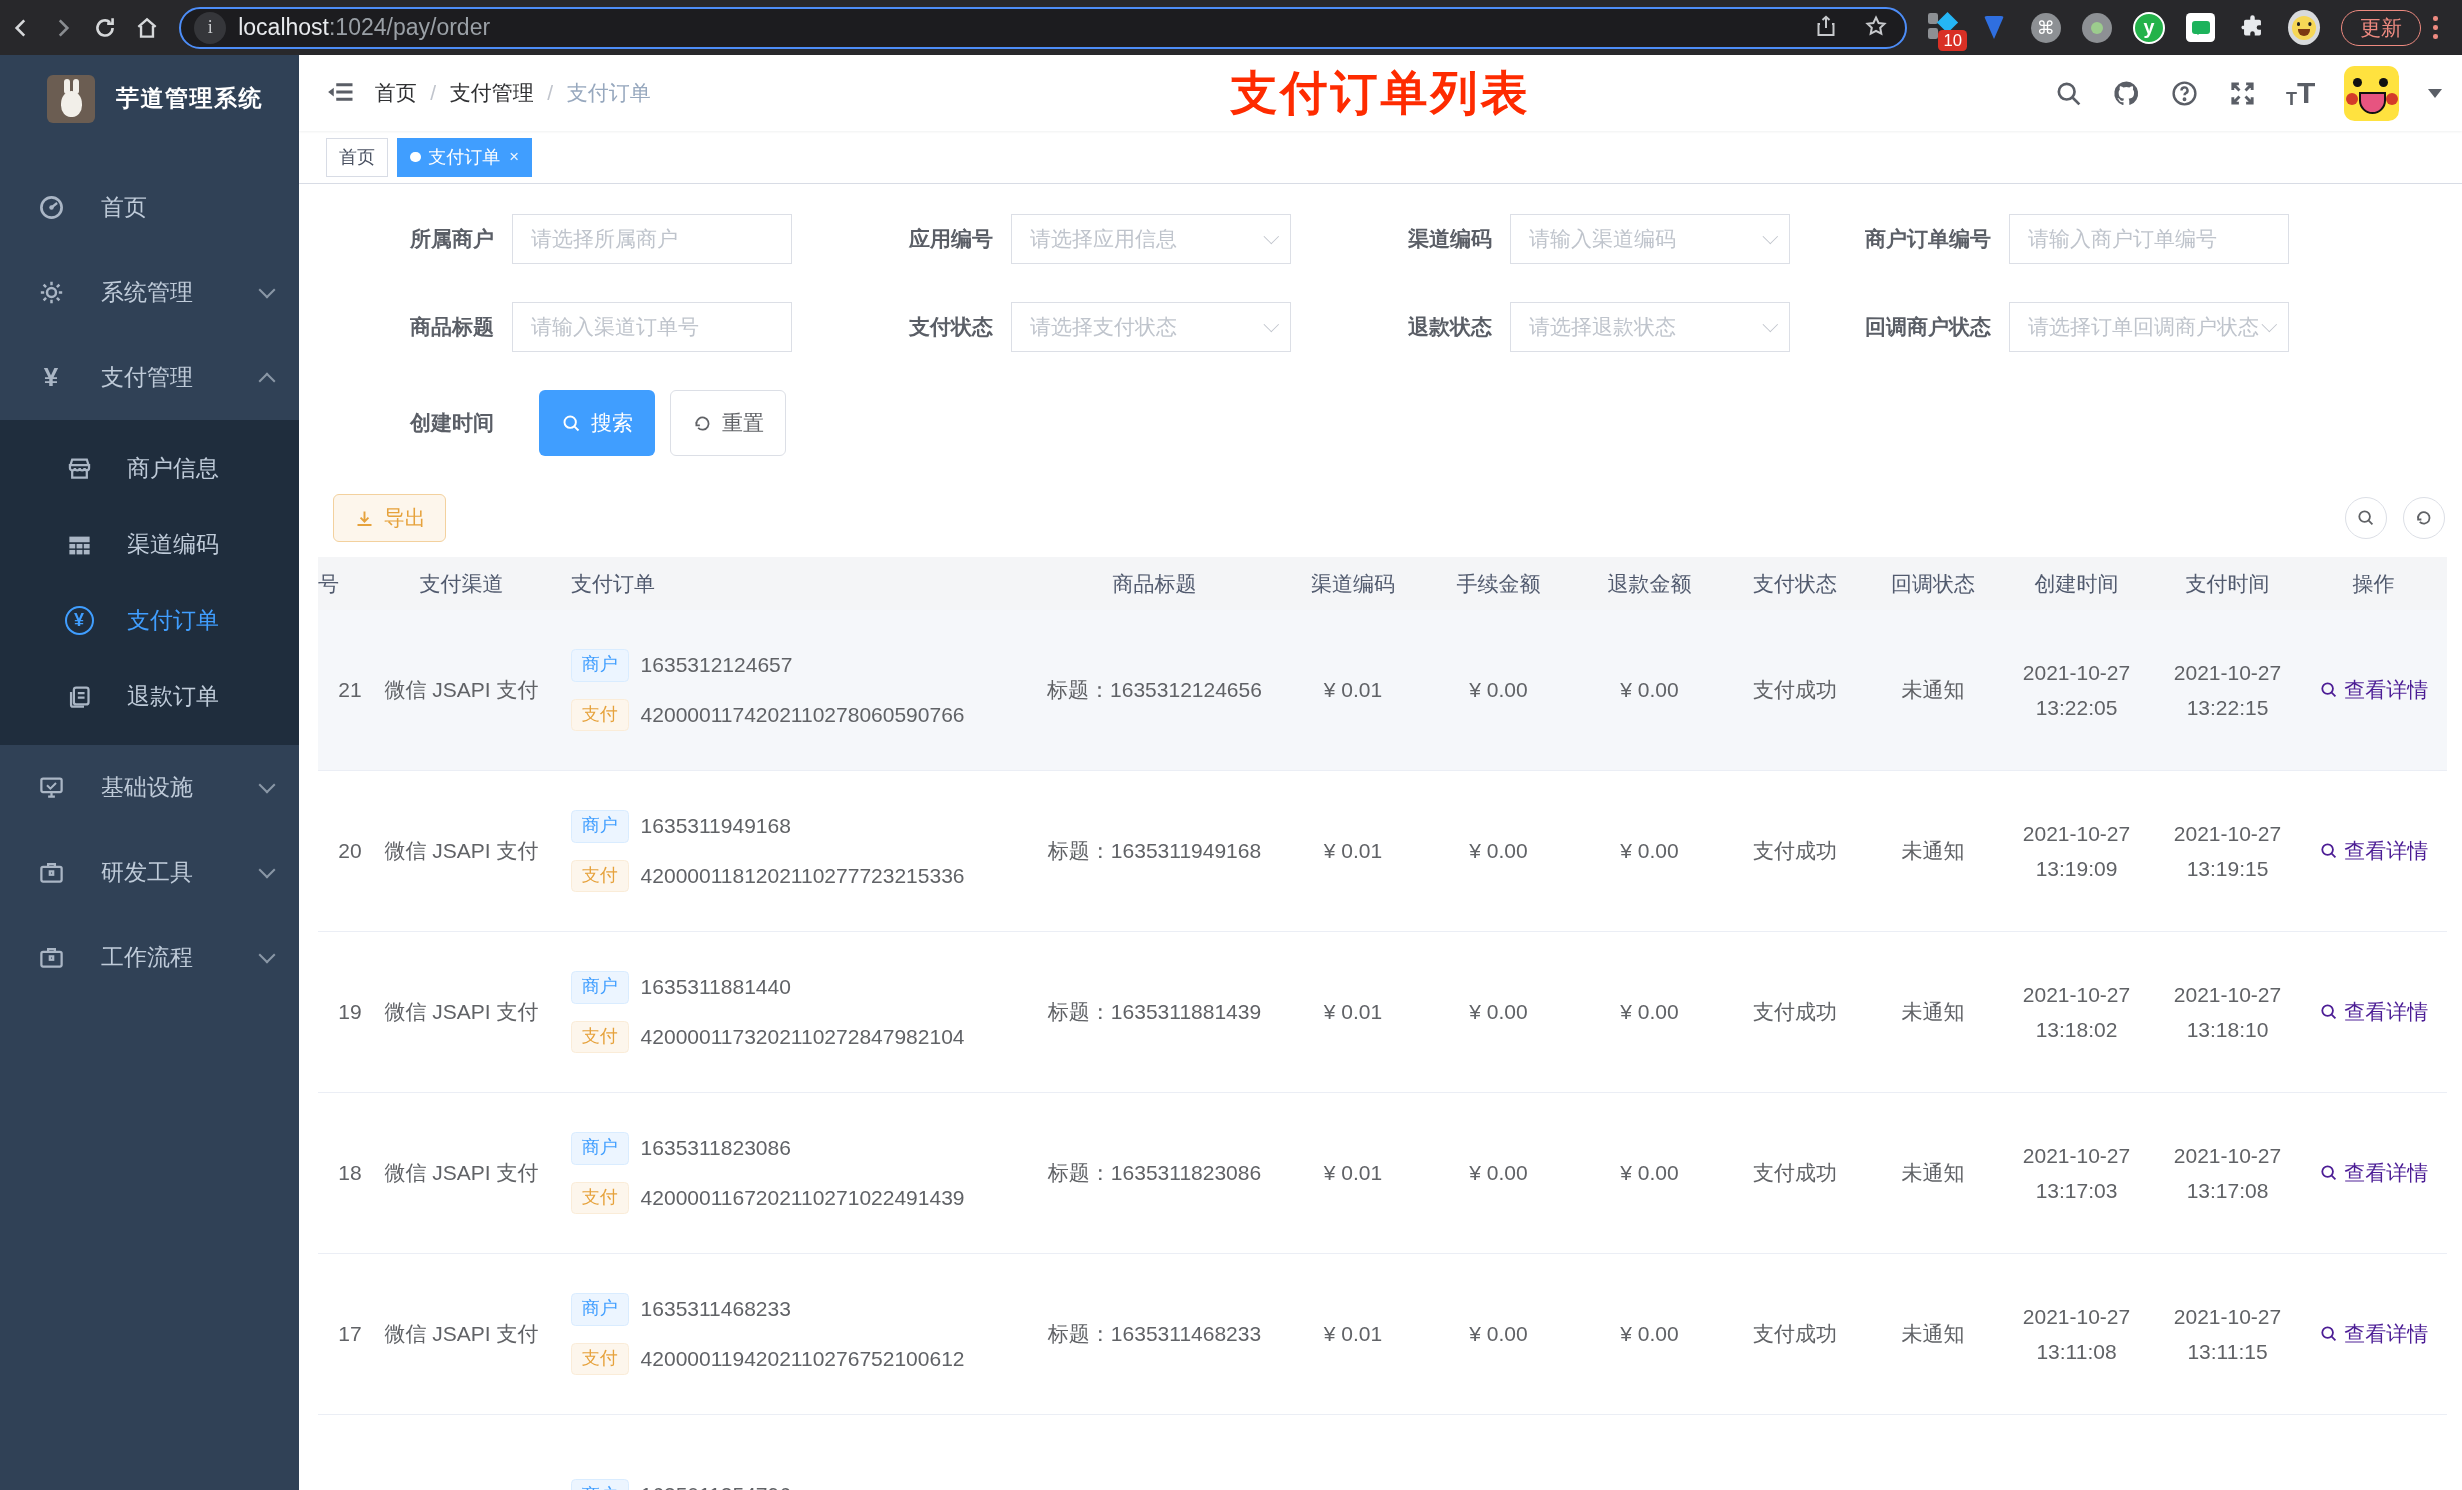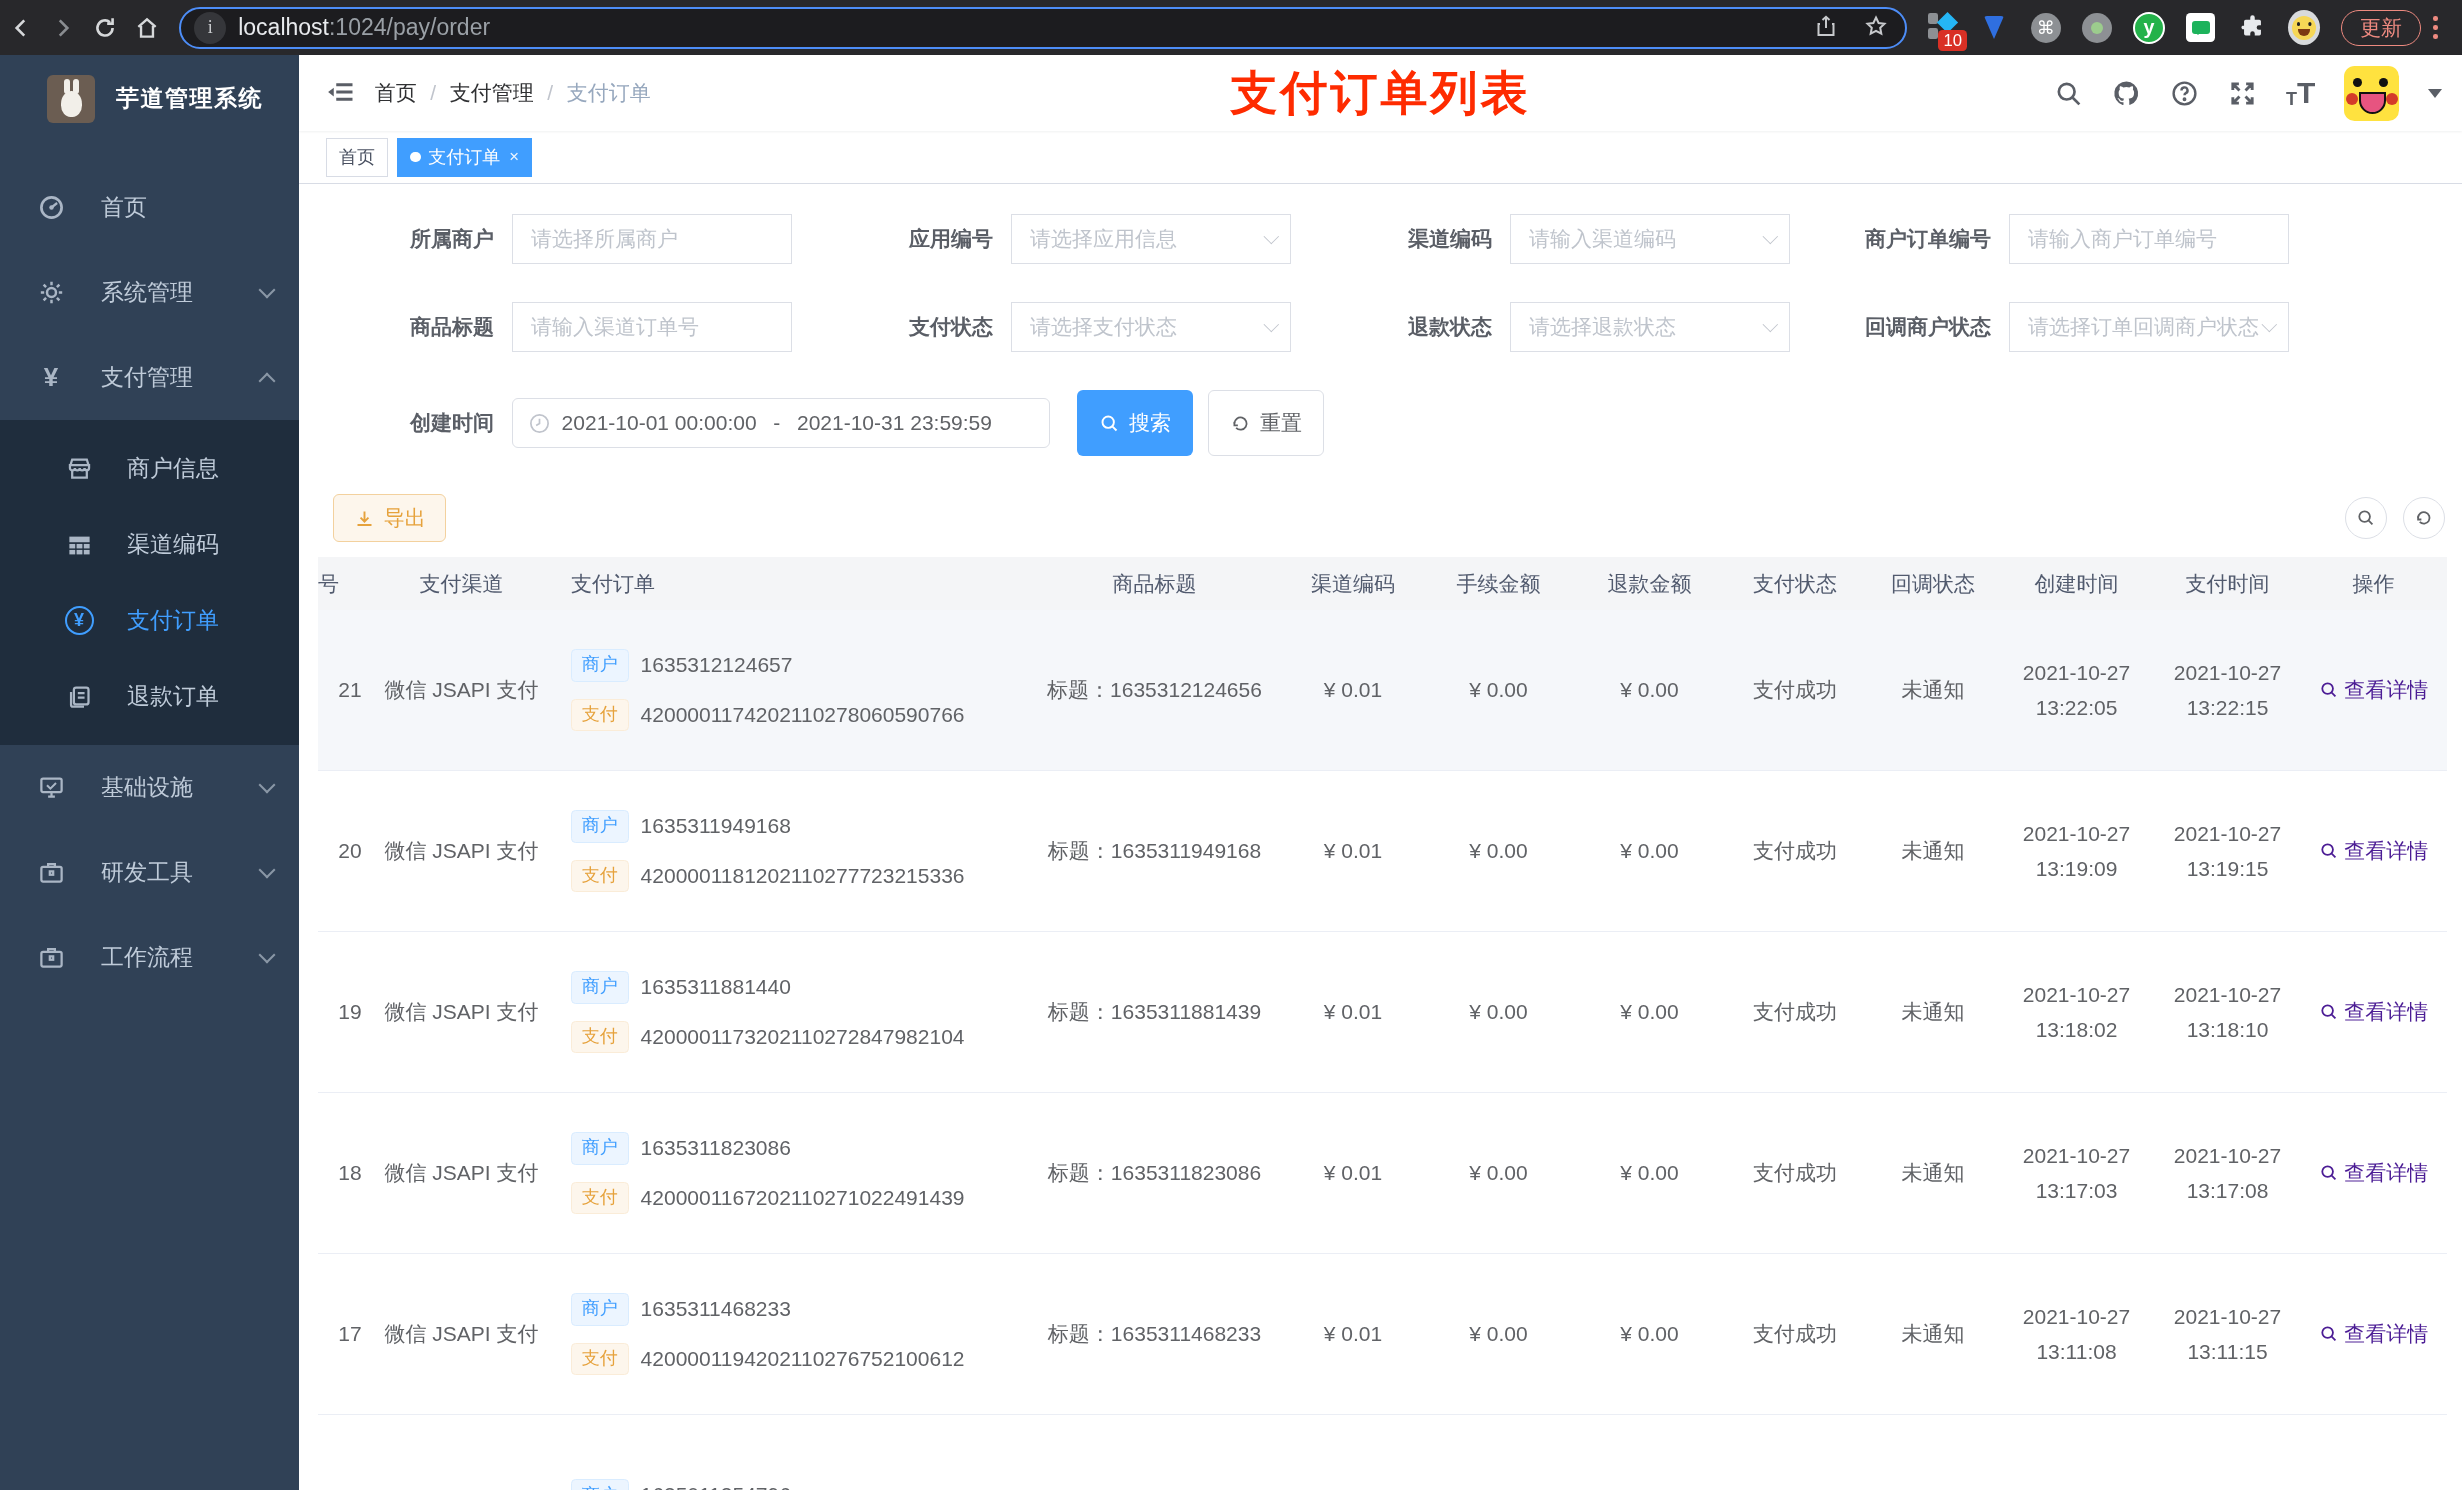--- a/index.html
+++ b/index.html
@@ -472,29 +472,20 @@
           <div class="f-ctrl">
             <input placeholder="请选择订单回调商户状态" style="">
             <span class="sel-arrow"></span>
           </div>
         </div>
       </div>
 
       <div class="f-row">
         <div class="f-group">
           <span class="f-label">创建时间</span>
-          <div class="date-ctrl">
-            <svg viewBox="0 0 24 24" fill="none" stroke="currentColor" stroke-width="1.8">
-                <circle cx="12" cy="12" r="9"></circle>
-                <path d="M12 7 v5 l-3.5 2"></path>
-              </svg>
-            <span>2021-10-01 00:00:00</span>
-            <span class="date-sep">-</span>
-            <span>2021-10-31 23:59:59</span>
-          </div>
         </div>
         <button class="btn btn-primary">
           <svg viewBox="0 0 24 24" fill="none" stroke="currentColor" stroke-width="2.2">
               <circle cx="10.5" cy="10.5" r="6.5"></circle>
               <path d="M15.5 15.5 L20 20"></path>
             </svg>
           <span>搜索</span>
         </button>
         <button class="btn btn-plain">
           <svg viewBox="0 0 24 24" fill="none" stroke="currentColor" stroke-width="2">

